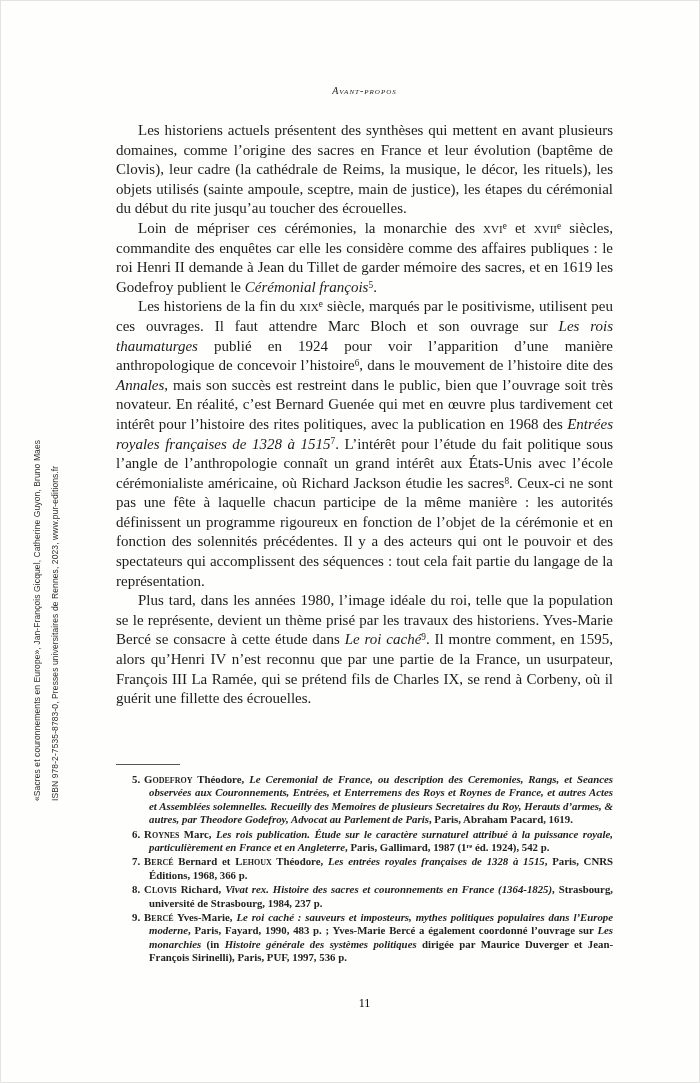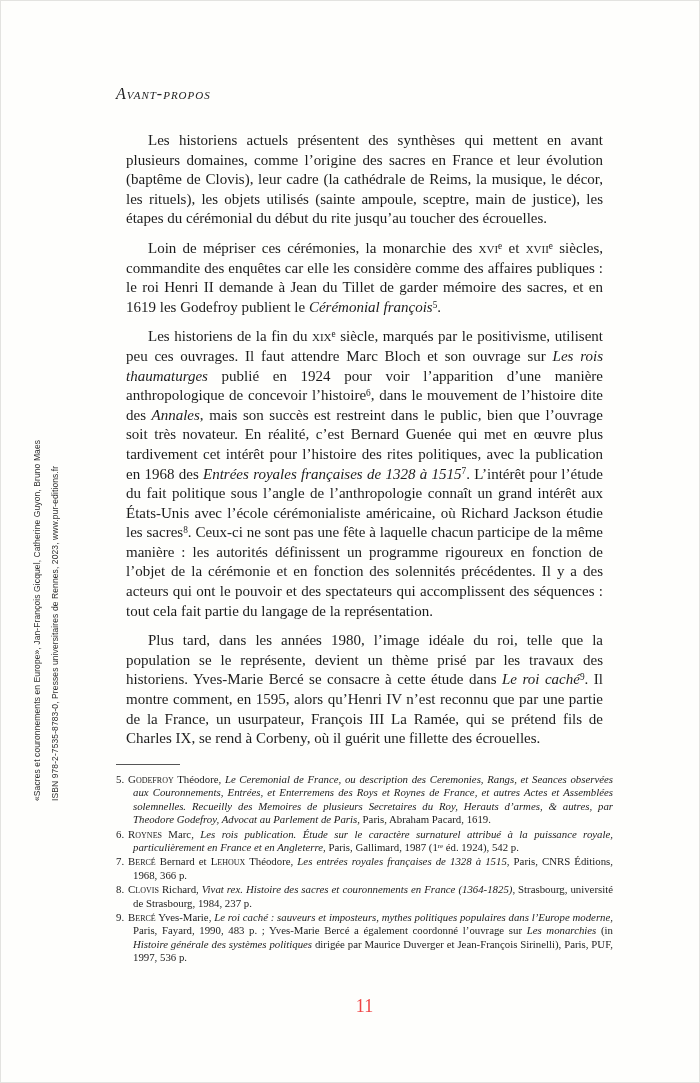--- a/index.html
+++ b/index.html
@@ -28,68 +28,68 @@
     line-height: 18px;
     color: #2e2e2e;
     letter-spacing: 0.1px;
   }
 
   .running-head {
     position: absolute;
     top: 84px;
     left: 115px;
     width: 497px;
-    text-align: left;
+    text-align: center;
     font-style: italic;
     font-variant: small-caps;
-    font-size: 16px;
+    font-size: 10px;
     letter-spacing: 1px;
     color: #222;
   }
 
   .body-text {
     position: absolute;
     top: 120px;
     left: 115px;
     width: 497px;
     font-size: 15px;
     line-height: 19.6px;
     text-align: justify;
     hyphens: auto;
   }
-  .body-text p { margin: 10px; text-indent: 22px; }
+  .body-text p { margin: 0; text-indent: 22px; }
 
   .footnotes {
     position: absolute;
     top: 763px;
     left: 115px;
     width: 497px;
     font-size: 10.8px;
     line-height: 13.4px;
     text-align: justify;
     color: #222;
     hyphens: auto;
   }
   .fn-rule {
     width: 64px;
     border: 0;
     border-top: 1px solid #555;
     margin: 0 0 8px 0;
   }
-  .footnote { padding-left: 17px; text-indent: -17px; margin: 0 0 1px 0; }
+  .footnote { padding-left: 17px; text-indent: -17px; margin: 0 0 1px 16px; font-weight: bold; }
   .fn-num { margin-right: 4px; }
 
   .page-number {
     position: absolute;
     top: 995px;
     left: 115px;
     width: 497px;
     text-align: center;
-    font-size: 18px;
-    color: #ef4444;
+    font-size: 12px;
+    color: #000000;
   }
 
   .it { font-style: italic; }
   .sc { font-variant: small-caps; }
   sup { font-size: 0.62em; line-height: 0; position: relative; top: -0.45em; vertical-align: baseline; }
 </style>
 </head>
 <body>
 
 <div class="page">

